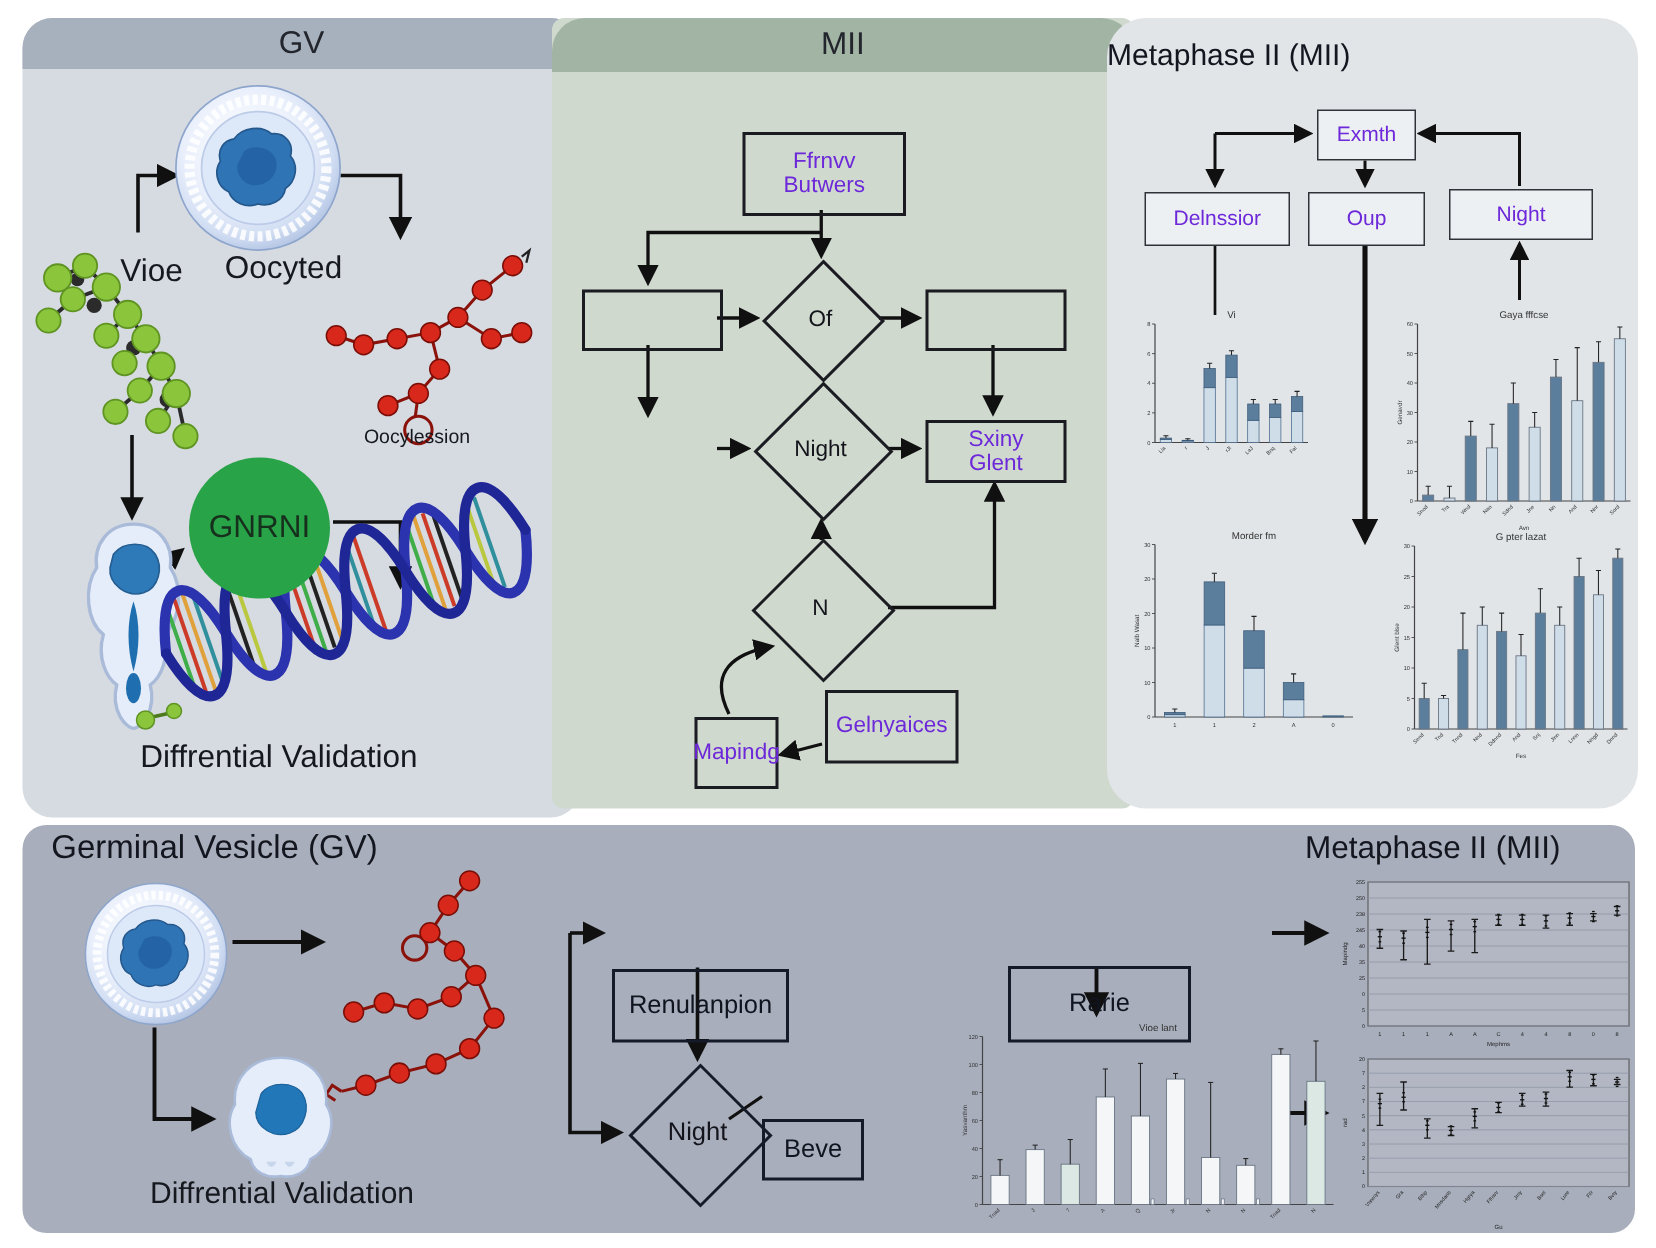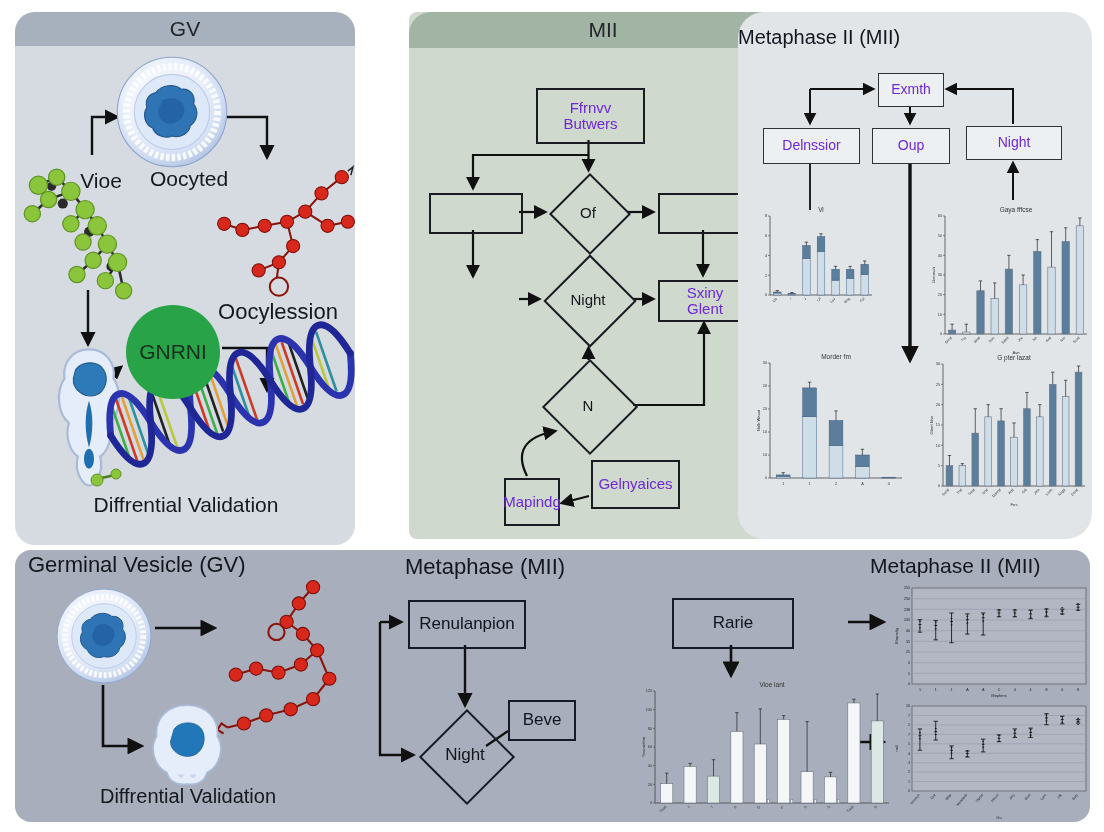--- a/index.html
+++ b/index.html
@@ -3,30 +3,30 @@
 <meta charset="utf-8">
 <style>
   html,body{margin:0;padding:0;background:#ffffff;}
   body{width:1104px;height:832px;position:relative;font-family:"Liberation Sans",sans-serif;color:var(--text_dark,#15181f);}
   .fig{position:absolute;inset:0;}
   .panel{position:absolute;box-sizing:border-box;}
   .abs{position:absolute;box-sizing:border-box;}
   .lines{position:absolute;inset:0;overflow:visible;pointer-events:none;}
   .lbl{position:absolute;text-align:center;line-height:1.05;}
   
-  .panel-gv{left:15px;top:12px;width:340px;height:533px;background:var(--panel_gv_body);border-radius:20px;padding-left:36px;}
+  .panel-gv{left:15px;top:12px;width:372px;height:533px;background:var(--panel_gv_body);border-radius:20px;padding-left:36px;}
   .panel-gv .hdr{position:absolute;left:0;top:0;width:100%;height:34px;background:var(--panel_gv_header);border-radius:20px 20px 0 0;display:flex;align-items:center;justify-content:center;font-size:21px;color:#23262c;}
-  .panel-mii{left:368px;top:12px;width:388px;height:527px;background:var(--panel_mii_body);border-radius:8px;margin-left:41px;}
+  .panel-mii{left:368px;top:12px;width:388px;height:527px;background:var(--panel_mii_body);border-radius:8px;}
   .panel-mii .hdr{position:absolute;left:0;top:0;width:100%;height:36px;background:var(--panel_mii_header);border-radius:22px 22px 0 0;display:flex;align-items:center;justify-content:center;font-size:21px;color:#23262c;}
   .panel-m2{left:738px;top:12px;width:354px;height:527px;background:var(--panel_m2_body);border-radius:26px;}
   .panel-bottom{left:15px;top:550px;width:1075px;height:272px;background:var(--panel_bottom_body);border-radius:16px;}
   
   .fbox{position:absolute;border:2px solid var(--node_border);display:flex;align-items:center;justify-content:center;text-align:center;font-size:15px;line-height:1.1;color:#6d28d9;background:transparent;}
   .fbox.fill3{background:#edf0f3;border-width:1.5px;border-color:#2e3338;font-size:14px;}
-  .fbox.big{border-width:2.5px;border-color:#151a28;font-size:17px;color:#10141f;}
+  .fbox.big{border-width:2.5px;border-color:#151a28;font-size:17px;color:#10141f;margin-top:46px;}
   .diamond{position:absolute;border:2px solid var(--node_border);transform:rotate(45deg);background:transparent;}
   .dlabel{position:absolute;display:flex;align-items:center;justify-content:center;font-size:15px;color:#14141c;pointer-events:none;}
   .gnrni{position:absolute;border-radius:50%;background:var(--gnrni_green);display:flex;align-items:center;justify-content:center;font-size:21px;color:#16301d;}
   .chart{position:absolute;}
   .ptitle{position:absolute;font-size:19px;color:#14161f;}
 </style>
 </head>
 <body>
 
 <svg width="0" height="0" style="position:absolute" aria-hidden="true">
@@ -175,21 +175,21 @@
       <circle cx="8" cy="15" r="6" fill="#8bc53c" stroke="#5f9423"></circle>
       <circle cx="27" cy="9" r="5" fill="#8bc53c" stroke="#5f9423"></circle>
     </svg>
 
     <div class="gnrni" style="left:111px;top:293px;width:94px;height:94px">
       <span>GNRNI</span>
     </div>
 
     <div class="lbl" style="left:55px;top:158px;width:62px;font-size:21px">Vioe</div>
     <div class="lbl" style="left:123px;top:156px;width:102px;font-size:21px">Oocyted</div>
-    <div class="lbl" style="left:197px;top:288px;width:132px;font-size:22px">Oocylession</div>
+    <div class="lbl" style="left:197px;top:272px;width:132px;font-size:13px">Oocylession</div>
     <div class="lbl" style="left:40px;top:482px;width:262px;font-size:21px">Diffrential Validation</div>
   </section>
 
   <section class="panel panel-mii">
     <div class="hdr">
       <span>MII</span>
     </div>
 
     <svg class="lines">
       <path d="M179.5,128 V158" fill="none" stroke="#101010" stroke-width="2.2" marker-end="url(#ah)"></path>
@@ -476,21 +476,21 @@
           <text x="137.63636363636363" y="137" font-size="3.6" text-anchor="end" fill="#333" font-family="Liberation Sans, sans-serif" transform="rotate(-45 137.63636363636363 137)">Nngd</text>
           <rect x="147.1890909090909" y="19.133333333333326" width="6.712727272727273" height="113.86666666666667" fill="#5b7e9c" stroke="#6a7684" stroke-width="0.6"></rect>
           <line x1="150.54545454545453" y1="19.133333333333326" x2="150.54545454545453" y2="13.033333333333346" stroke="#222" stroke-width="0.7"></line>
           <line x1="148.84545454545454" y1="13.033333333333346" x2="152.24545454545452" y2="13.033333333333346" stroke="#222" stroke-width="0.7"></line>
           <text x="150.54545454545453" y="137" font-size="3.6" text-anchor="end" fill="#333" font-family="Liberation Sans, sans-serif" transform="rotate(-45 150.54545454545453 137)">Dnnd</text>
           <text x="86" y="152.5" font-size="4.2" text-anchor="middle" fill="#333" font-family="Liberation Sans, sans-serif">Fes</text>
         </svg></div>
   </section>
 
   <section class="panel panel-bottom">
-    <div class="ptitle" style="left:13px;top:2px;width:230px;text-align:left;font-size:22px">Germinal Vesicle (GV)</div>
+    <div class="ptitle" style="left:13px;top:2px;width:230px;text-align:center;font-size:22px">Germinal Vesicle (GV)</div>
 
     <svg class="lines">
       <path d="M140,78 H199" fill="none" stroke="#101010" stroke-width="2.6" marker-end="url(#ah)"></path>
       <path d="M88,135 V196 H126" fill="none" stroke="#101010" stroke-width="2.6" marker-end="url(#ah)"></path>
       <path d="M365,72 H386" fill="none" stroke="#101010" stroke-width="2.4" marker-end="url(#ah)"></path>
       <path d="M365,72 V205 H398" fill="none" stroke="#101010" stroke-width="2.4" marker-end="url(#ah)"></path>
       <path d="M450,95 V155" fill="none" stroke="#101010" stroke-width="2.4" marker-end="url(#ah)"></path>
       <path d="M493,181 L471,196" fill="none" stroke="#101010" stroke-width="2.2"></path>
       <path d="M716,95 V125" fill="none" stroke="#101010" stroke-width="2.6" marker-end="url(#ah)"></path>
       <path d="M833,72 H868" fill="none" stroke="#101010" stroke-width="2.6" marker-end="url(#ah)"></path>
@@ -531,21 +531,20 @@
     </svg>
 
     <svg class="abs" style="left:133px;top:150px;width:78px;height:90px" viewBox="0 0 90 100">
       <path d="M45,4 C68,4 82,20 80,40 C88,52 84,74 68,82 C66,92 56,97 45,95 C34,97 24,92 22,82 C6,74 2,52 10,40 C8,20 22,4 45,4 Z" fill="#e6edfa" stroke="#a9bbd9" stroke-width="2"></path>
       <path d="M30,32 C36,22 56,22 62,32 C68,42 64,58 52,62 C40,66 26,58 26,46 Z" fill="#2277b8" stroke="#1d639c"></path>
       <path d="M34,84 q4,8 8,0 z M48,84 q4,8 8,0 z" fill="#c8d6ec"></path>
     </svg>
 
     <div class="lbl" style="left:52px;top:236px;width:242px;font-size:20px">Diffrential Validation</div>
 
-    <div class="ptitle" style="left:390px;top:4px;width:200px;font-size:22px">Metaphase (MII)</div>
     <div class="fbox big" style="left:393px;top:50px;width:114px;height:45px">
         <span>Renulanpion</span>
       </div>
     <div class="diamond" style="left:418px;top:173px;width:64px;height:64px;border-width:2.5px;border-color:#151a28"></div>
     <div class="dlabel" style="left:418px;top:173px;width:64px;height:64px;font-size:17px">Night</div>
     <div class="fbox big" style="left:493px;top:150px;width:64px;height:37px">
         <span>Beve</span>
       </div>
 
     <div class="fbox big" style="left:657px;top:48px;width:118px;height:47px">

